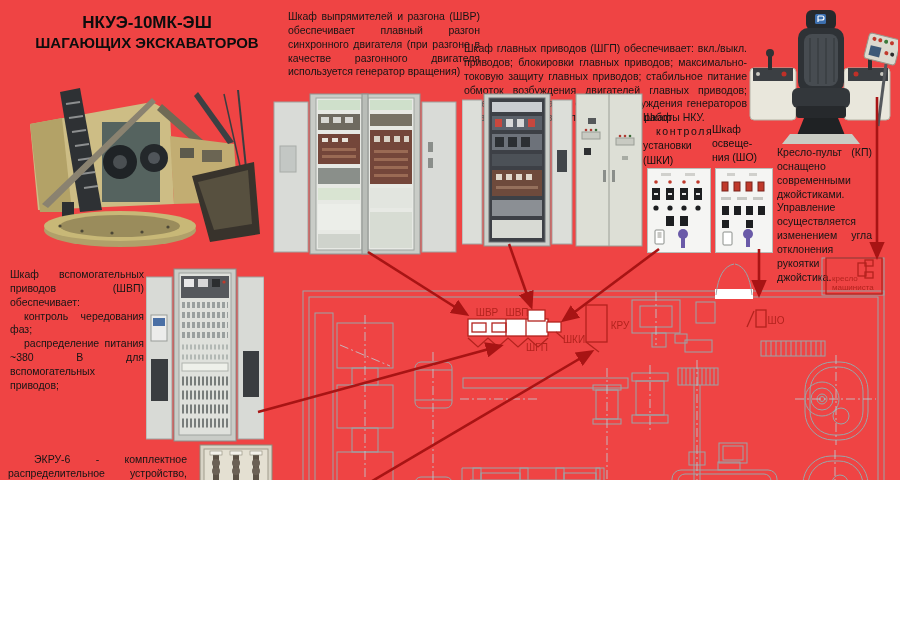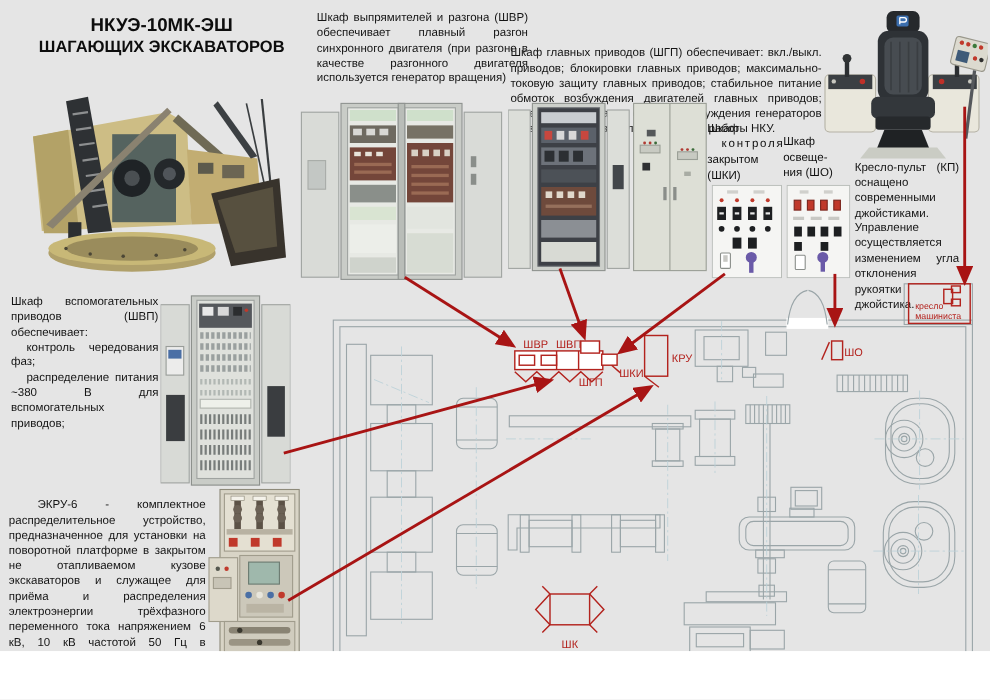--- a/index.html
+++ b/index.html
@@ -1,16 +1,16 @@
 <!DOCTYPE html>
 <html><head>
 <meta charset="utf-8">
 <style>
   html,body{margin:0;padding:0;background:#ffffff;}
-  #page{position:relative;width:900px;height:592px;background:#e5e5e5;overflow:hidden;
+  #page{position:relative;width:900px;height:480px;background:#ef4444;overflow:hidden;
         font-family:"Liberation Sans",sans-serif;}
   .txt{position:absolute;font-size:10.5px;line-height:1.32;color:#151515;text-align:justify;}
   .txt p{margin:0;}
   .title{position:absolute;left:28px;top:12px;width:238px;text-align:center;color:#0d0d0d;font-weight:bold;}
   .title .t1{font-size:17px;line-height:1.25;}
   .title .t2,.title .t3{font-size:15px;line-height:1.32;}
   .cabhead{position:absolute;font-size:10.5px;line-height:1.35;color:#111;text-align:left;}
   .ls{letter-spacing:1.6px;padding-left:13px;}
   .photo{position:absolute;}
   .indent p{text-indent:14px;}
@@ -28,21 +28,21 @@
     <div class="t3">ШАГАЮЩИХ ЭКСКАВАТОРОВ</div>
   </div>
 
   <div class="txt" style="left:288px;top:10px;width:192px;">Шкаф выпрямителей и разгона (ШВР) обеспечивает плавный разгон синхронного двигателя (при разгоне в качестве разгонного двигателя используется генератор вращения)</div>
 
   <div class="txt" style="left:464px;top:10px;width:283px;margin-top:32px;">Шкаф главных приводов (ШГП) обеспечивает: вкл./выкл. приводов; блокировки главных приводов; максимально-токовую защиту главных приводов; стабильное питание обмоток возбуждения двигателей главных приводов; реверсивное питание обмоток возбуждения генераторов главных приводов; релейную логику работы НКУ.</div>
 
   <div class="cabhead" style="left:643px;top:110px;width:72px;">
     <div>Шкаф</div>
     <div class="ls">контроля</div>
-    <div>закрытом</div>
+    <div>установки</div>
     <div>(ШКИ)</div>
   </div>
 
   <div class="cabhead" style="left:712px;top:122px;width:62px;">
     <div>Шкаф</div>
     <div>освеще-</div>
     <div>ния (ШО)</div>
   </div>
 
   <div class="txt" style="left:777px;top:146px;width:95px;">Кресло-пульт (КП) оснащено современными джойстиками. Управление осуществляется изменением угла отклонения рукоятки джойстика.</div>

